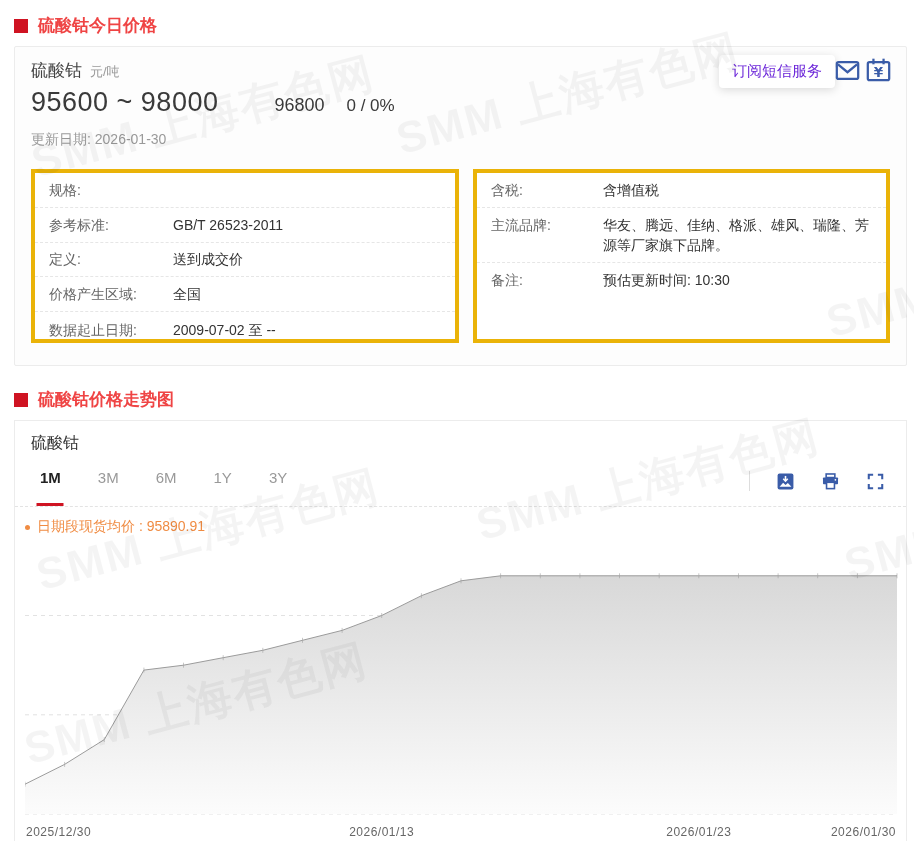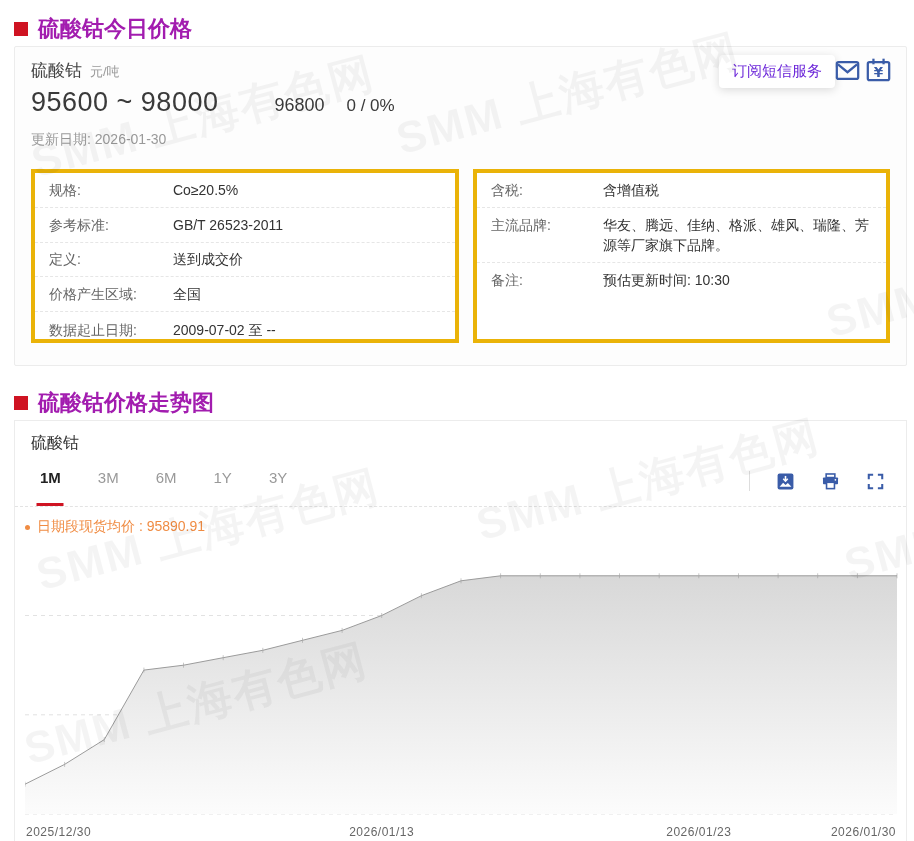--- a/index.html
+++ b/index.html
@@ -7,21 +7,21 @@
   .page { position:relative; width:914px; height:841px; background:#fff; overflow:hidden; }
 
   
   .wm-layer { position:absolute; inset:0; pointer-events:none; z-index:9; overflow:hidden; }
   .wm { position:absolute; font-size:44px; font-weight:bold; letter-spacing:2px; white-space:nowrap;
         color:rgba(0,0,0,0.045); transform:rotate(-15deg); transform-origin:left top; }
 
   
   .sec-head { position:absolute; left:14px; display:flex; align-items:center; gap:10px; }
   .sec-sq { width:14px; height:14px; background:#cf1322; }
-  .sec-title { font-size:22px; font-weight:bold; color:#a21caf; }
+  .sec-title { font-size:17px; font-weight:bold; color:#ef4444; }
 
   
   .card1 { position:absolute; left:14px; top:46px; width:893px; height:320px;
            background:#fdfdfd; border:1px solid #ececec; border-radius:2px; }
   .q-name-row { position:absolute; left:16px; top:12px; display:flex; align-items:baseline; gap:8px; }
   .q-name { font-size:17px; color:#444; }
   .q-unit { font-size:13px; color:#999; }
   .bubble { position:absolute; left:704px; top:8px; height:33px; padding:0 13px; background:#fff;
             border-radius:4px; box-shadow:0 2px 10px rgba(0,0,0,0.14); display:flex; align-items:center;
             font-size:15px; color:#6d28d9; white-space:nowrap; }
@@ -99,21 +99,20 @@
       <span class="p-range">95600 ~ 98000</span>
       <span class="p-mid">96800</span>
       <span class="p-chg">0 / 0%</span>
     </div>
 
     <div class="update-row">更新日期: 2026-01-30</div>
 
     <div class="spec-box spec-left" id="spec-left">
         <div class="spec-row">
           <span class="spec-label">规格:</span>
-          <span class="spec-value">Co≥20.5%</span>
         </div>
         <div class="spec-row">
           <span class="spec-label">参考标准:</span>
           <span class="spec-value">GB/T 26523-2011</span>
         </div>
         <div class="spec-row">
           <span class="spec-label">定义:</span>
           <span class="spec-value">送到成交价</span>
         </div>
         <div class="spec-row">

